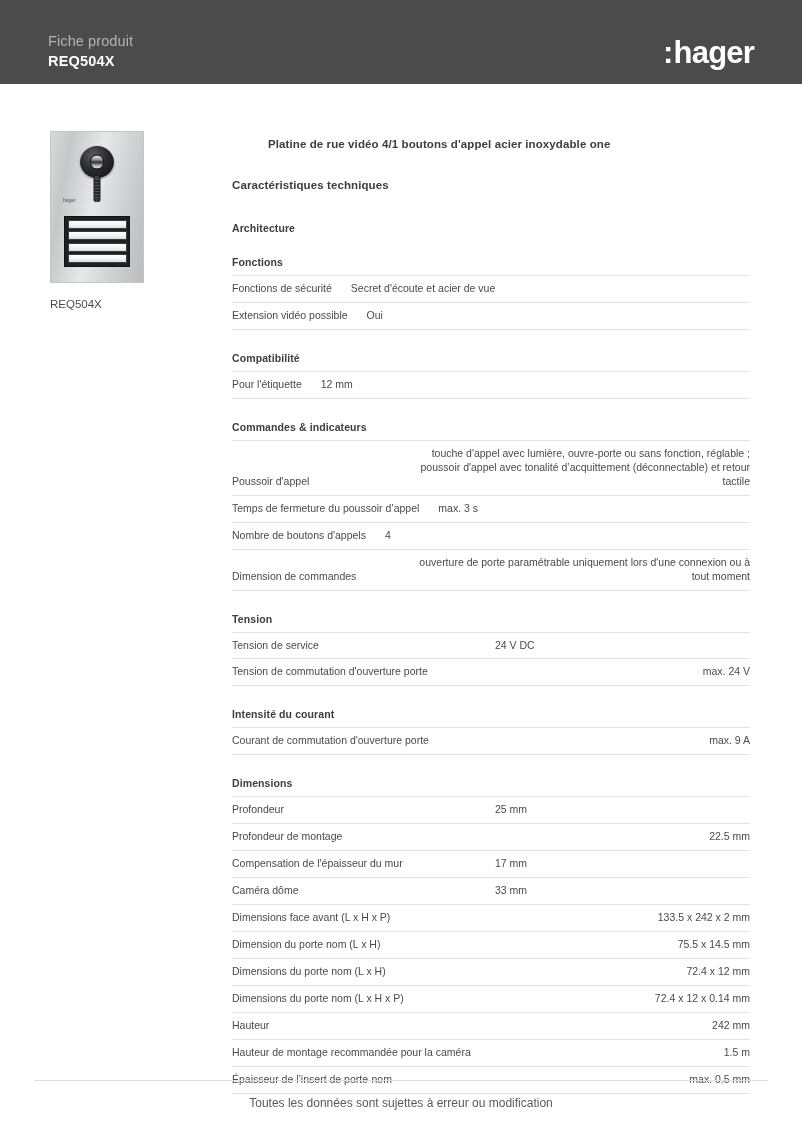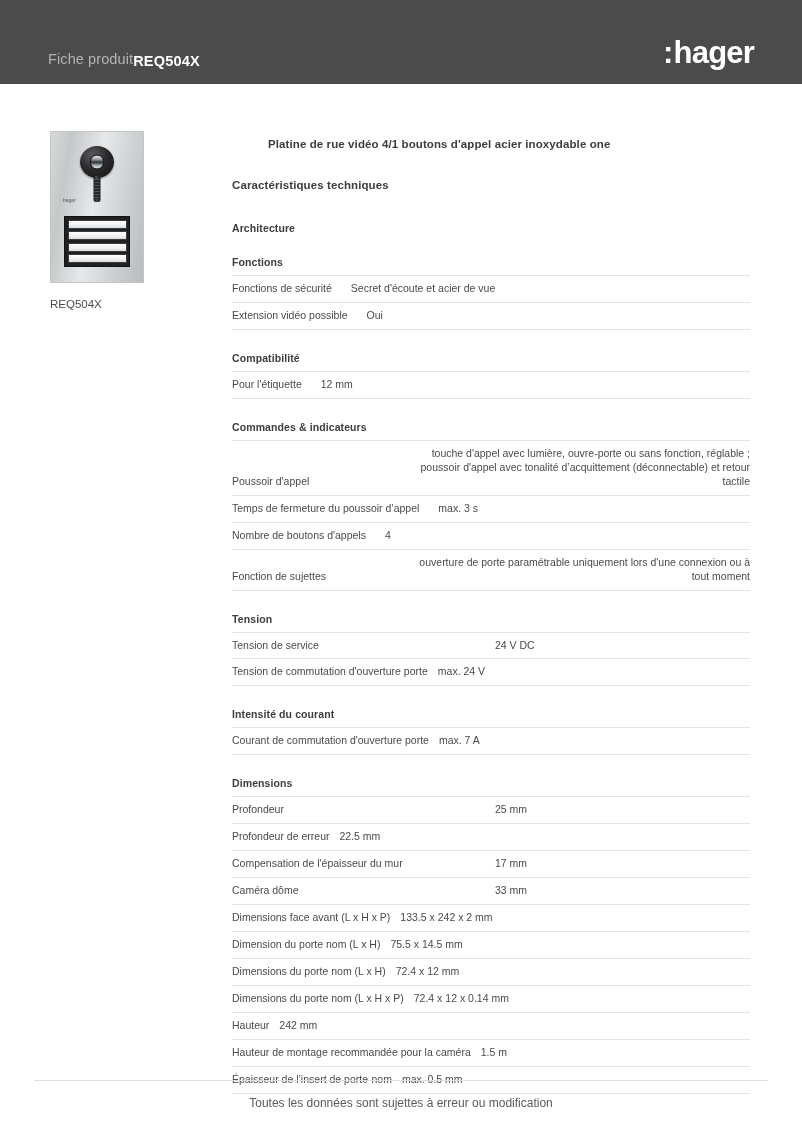--- a/index.html
+++ b/index.html
@@ -21,21 +21,21 @@
   .header {
     height: 84px;
     background: #4b4b4b;
     display: flex;
     align-items: flex-end;
     justify-content: space-between;
     padding: 0 48px 14px 48px;
   }
   .header-titles {
     display: flex;
-    flex-direction: row;
+    flex-direction: column;
     line-height: 1.25;
   }
   .header-kicker {
     font-size: 14.5px;
     color: #b3b3b3;
     font-weight: 400;
     letter-spacing: .1px;
   }
   .header-ref {
     font-size: 14.5px;
@@ -208,20 +208,21 @@
   .spec-row.inline { justify-content: flex-start; }
   .spec-row.inline .spec-value { margin-left: 9px; text-align: left; }
   
   .spec-row.mid .spec-value {
     text-align: left;
     width: 255px;
     flex: 0 0 255px;
   }
   
   .spec-row.right .spec-value {
+    text-align: right;
     flex: 1 1 auto;
   }
   
   .spec-row.block .spec-value {
     text-align: right;
     flex: 1 1 auto;
     max-width: 350px;
   }
   .spec-row.block { align-items: flex-end; }
 
@@ -311,50 +312,50 @@
           </div>
           <div class="spec-row inline">
             <div class="spec-label">Temps de fermeture du poussoir d’appel</div>
             <div class="spec-value">max. 3 s</div>
           </div>
           <div class="spec-row inline">
             <div class="spec-label">Nombre de boutons d'appels</div>
             <div class="spec-value">4</div>
           </div>
           <div class="spec-row block last-line">
-            <div class="spec-label">Fonction de sujettes</div>
+            <div class="spec-label">Dimension de commandes</div>
             <div class="spec-value">ouverture de porte paramétrable uniquement lors d'une connexion ou à tout moment</div>
           </div>
         </div>
         <div class="section">
           <div class="section-title">Tension</div>
           <div class="spec-row mid">
             <div class="spec-label">Tension de service</div>
             <div class="spec-value">24 V DC</div>
           </div>
           <div class="spec-row right last-line">
             <div class="spec-label">Tension de commutation d'ouverture porte</div>
             <div class="spec-value">max. 24 V</div>
           </div>
         </div>
         <div class="section">
           <div class="section-title">Intensité du courant</div>
           <div class="spec-row right last-line">
             <div class="spec-label">Courant de commutation d'ouverture porte</div>
-            <div class="spec-value">max. 7 A</div>
+            <div class="spec-value">max. 9 A</div>
           </div>
         </div>
         <div class="section">
           <div class="section-title">Dimensions</div>
           <div class="spec-row mid">
             <div class="spec-label">Profondeur</div>
             <div class="spec-value">25 mm</div>
           </div>
           <div class="spec-row right">
-            <div class="spec-label">Profondeur de erreur</div>
+            <div class="spec-label">Profondeur de montage</div>
             <div class="spec-value">22.5 mm</div>
           </div>
           <div class="spec-row mid">
             <div class="spec-label">Compensation de l'épaisseur du mur</div>
             <div class="spec-value">17 mm</div>
           </div>
           <div class="spec-row mid">
             <div class="spec-label">Caméra dôme</div>
             <div class="spec-value">33 mm</div>
           </div>

